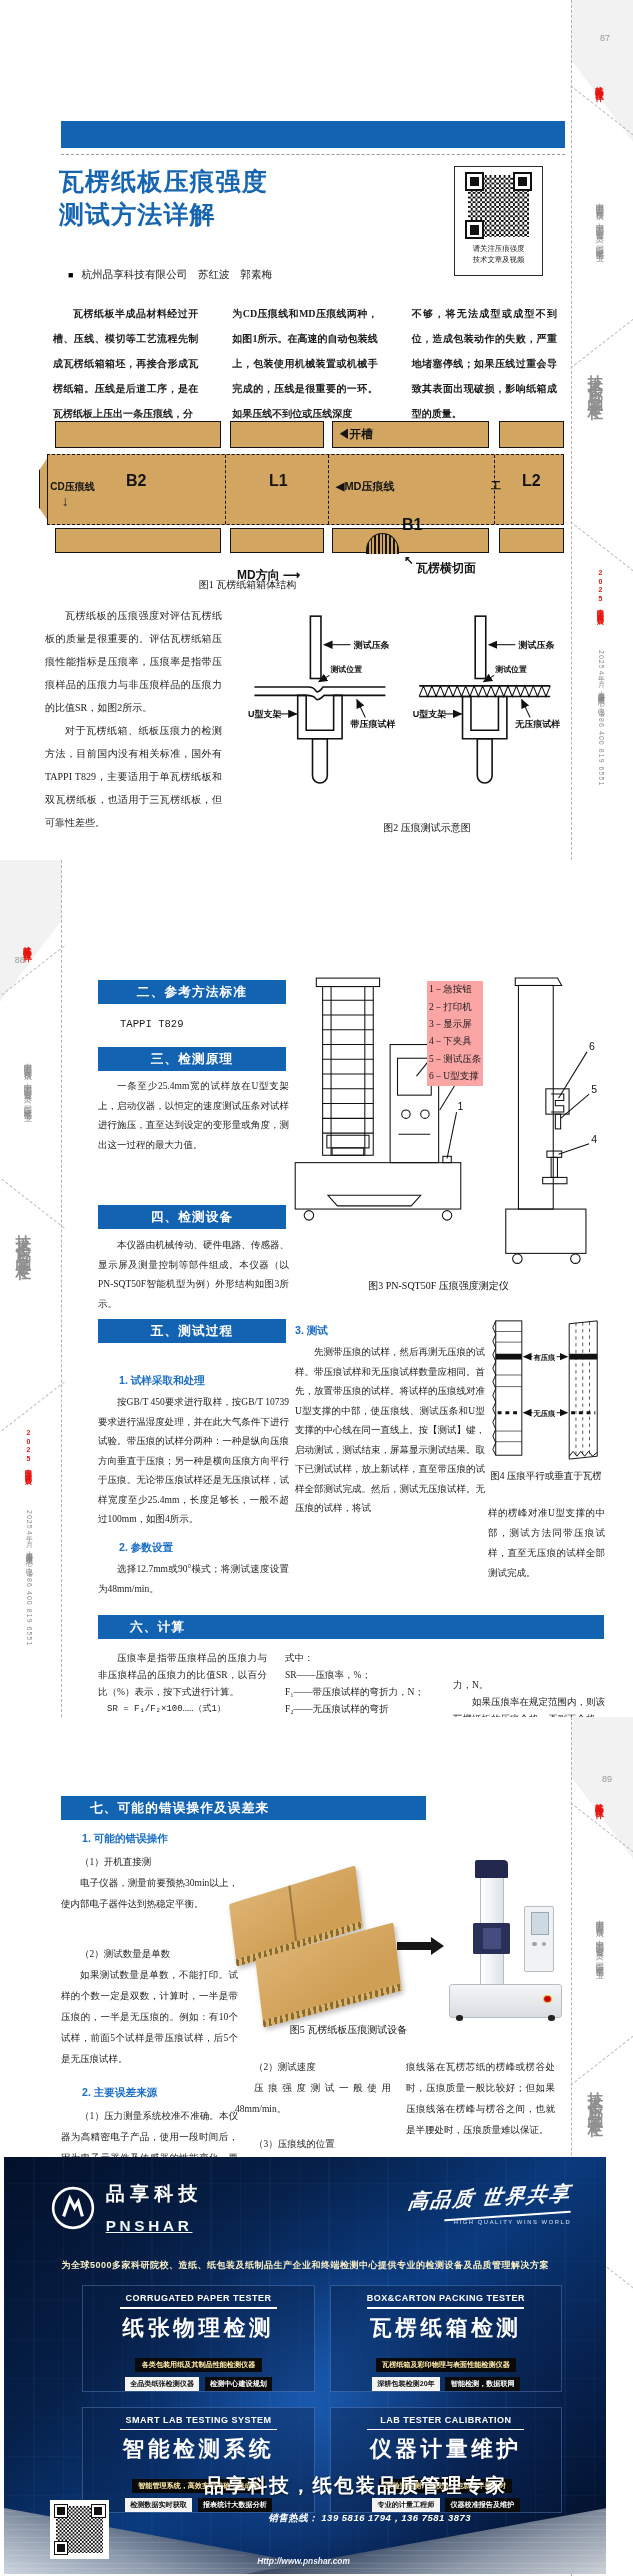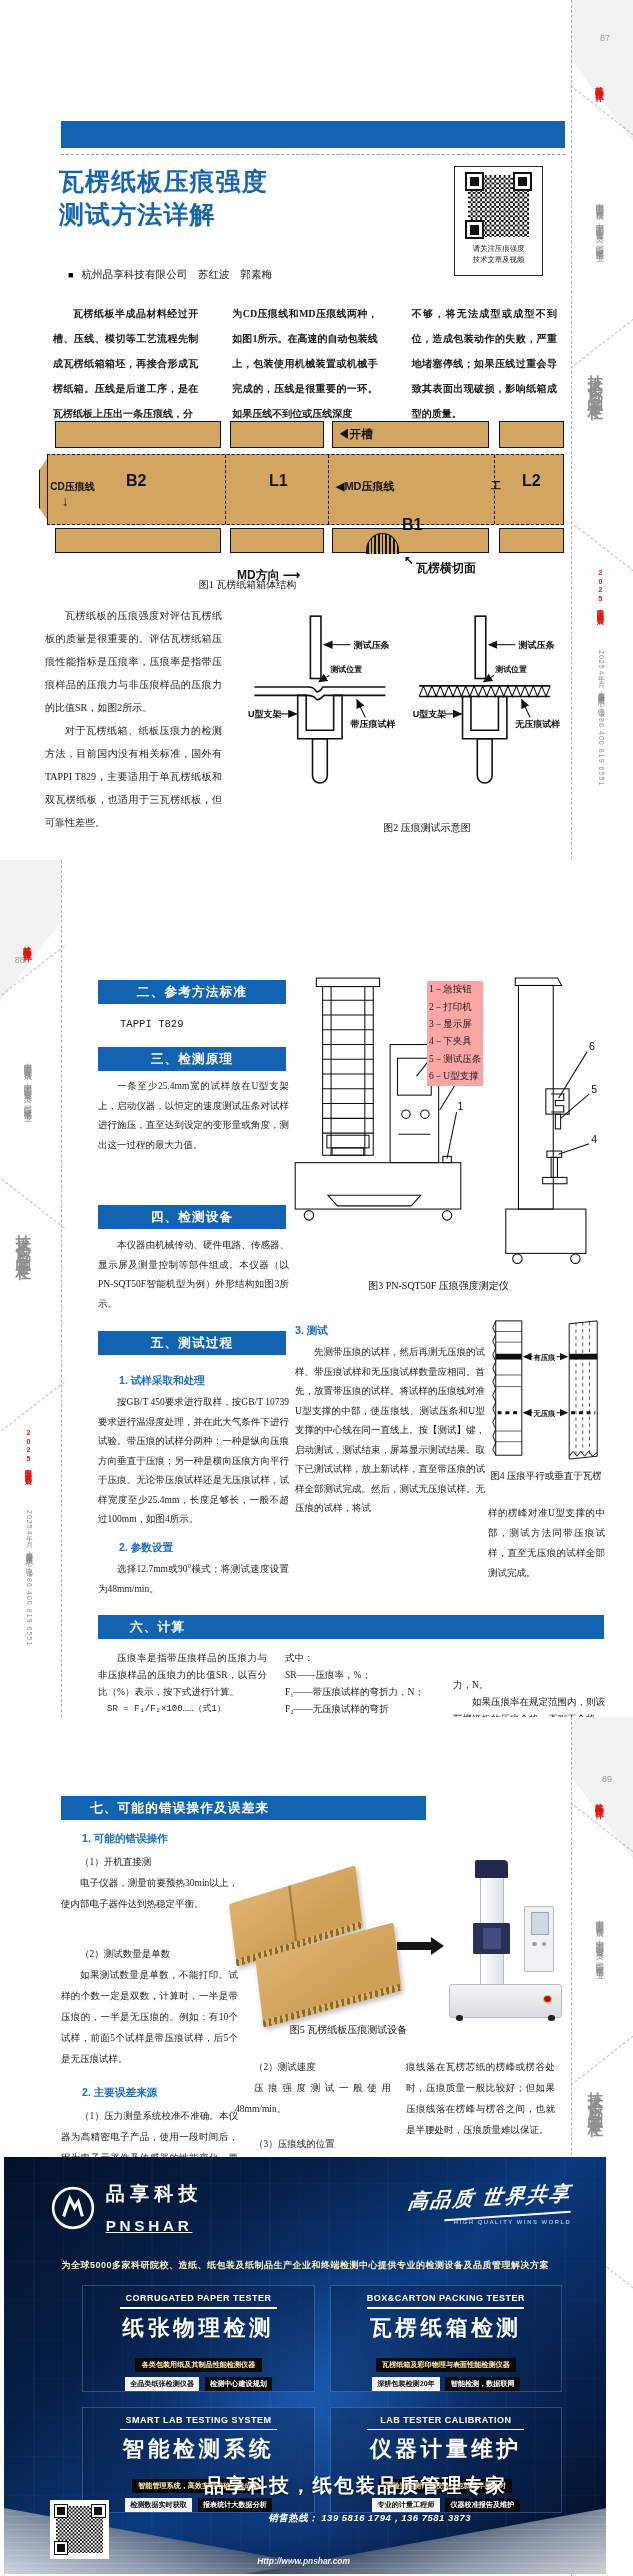--- a/index.html
+++ b/index.html
@@ -311,21 +311,21 @@
   <div class="h2box p2-h" style="top:187px;">三、检测原理</div>
   <div class="para p2col" style="top:217px;">
       <p>一条至少25.4mm宽的试样放在U型支架上，启动仪器，以恒定的速度测试压条对试样进行施压，直至达到设定的变形量或角度，测出这一过程的最大力值。</p>
     </div>
 
   <div class="h2box p2-h" style="top:345px;">四、检测设备</div>
   <div class="para p2col" style="top:376px;">
       <p>本仪器由机械传动、硬件电路、传感器、显示屏及测量控制等部件组成。本仪器（以PN-SQT50F智能机型为例）外形结构如图3所示。</p>
     </div>
 
-  <div class="h2box p2-h" style="top:471px;font-family:Liberation Serif, serif;">五、测试过程</div>
+  <div class="h2box p2-h" style="top:459px;font-family:Liberation Serif, serif;">五、测试过程</div>
   <div class="subhead" style="left:119px;top:514px;">1. 试样采取和处理</div>
   <div class="para p2col" style="top:533px;">
       <p>按GB/T 450要求进行取样，按GB/T 10739要求进行温湿度处理，并在此大气条件下进行试验。带压痕的试样分两种：一种是纵向压痕方向垂直于压痕；另一种是横向压痕方向平行于压痕。无论带压痕试样还是无压痕试样，试样宽度至少25.4mm，长度足够长，一般不超过100mm，如图4所示。</p>
     </div>
   <div class="subhead" style="left:119px;top:681px;">2. 参数设置</div>
   <div class="para p2col" style="top:700px;">
       <p>选择12.7mm或90°模式；将测试速度设置为48mm/min。</p>
     </div>
 
   <figure class="fig3" style="margin:0;">

